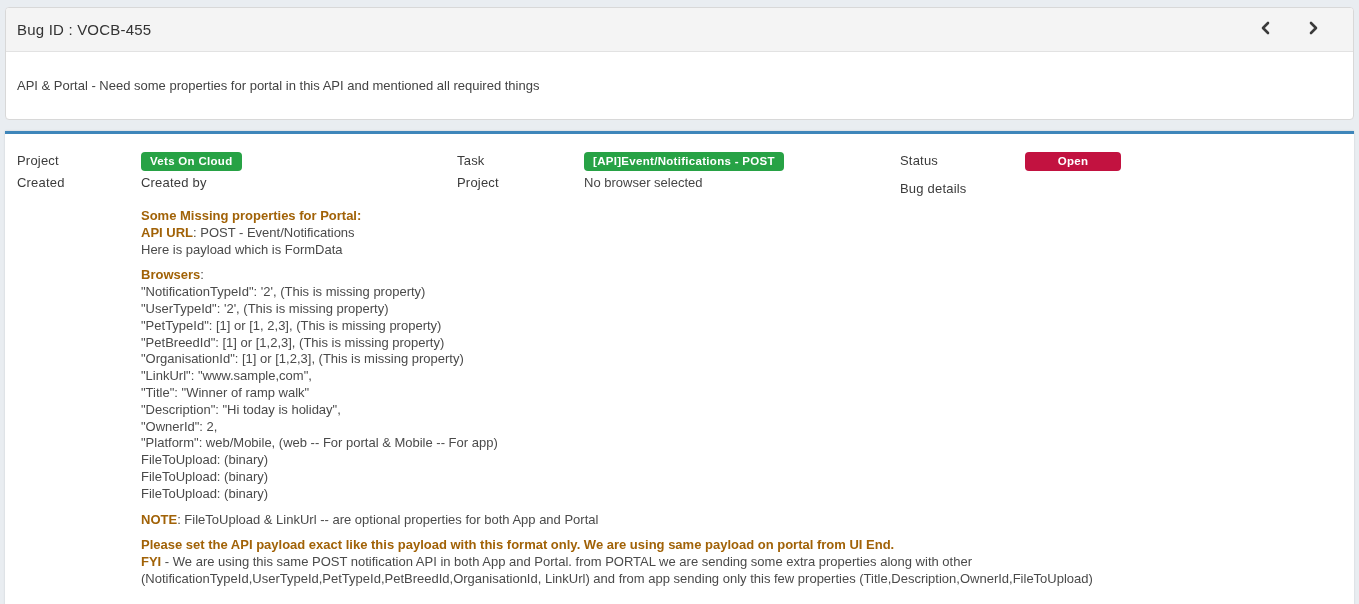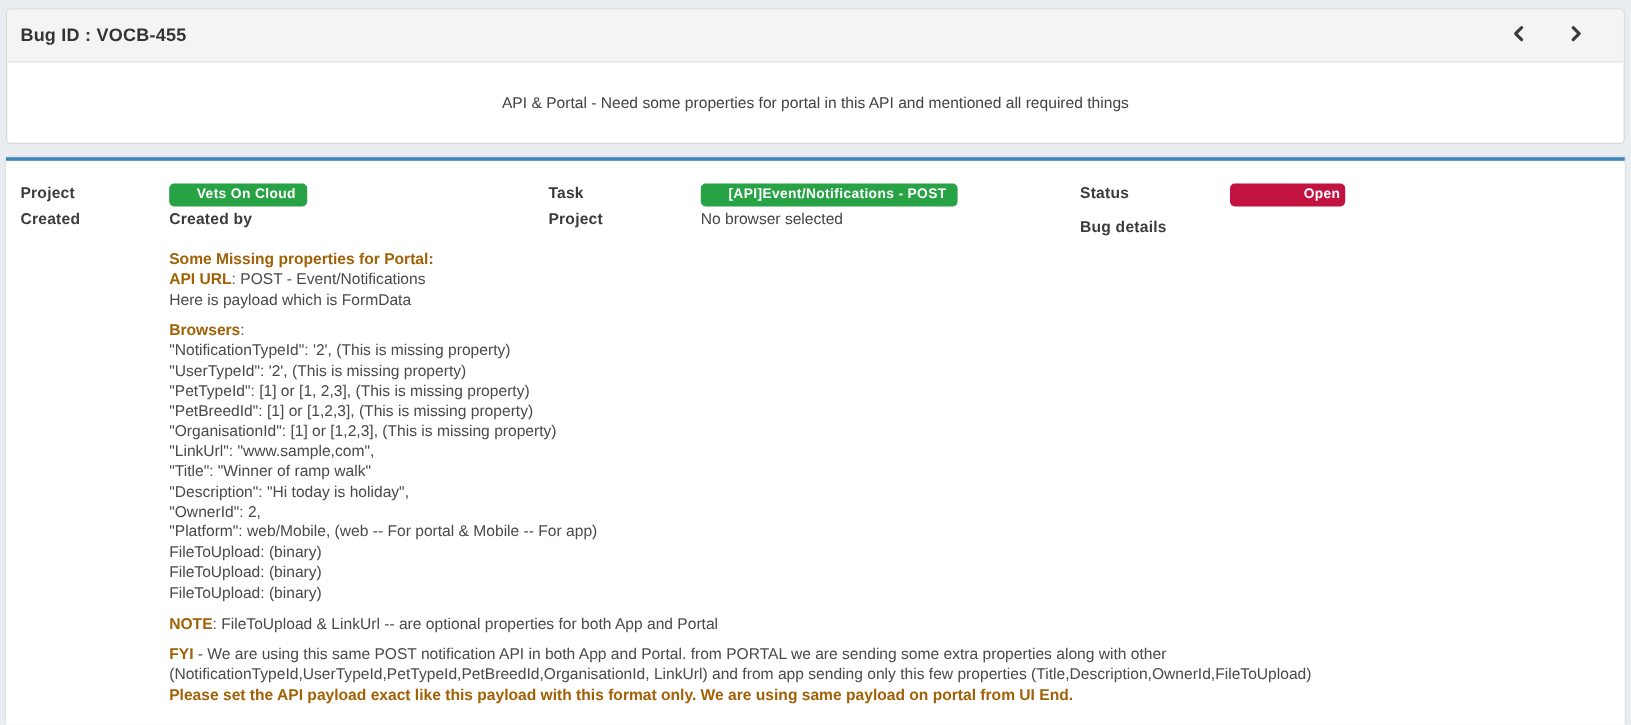--- a/index.html
+++ b/index.html
@@ -28,77 +28,76 @@
     height:44px;
     background:#f4f4f4;
     border-bottom:1px solid #e2e2e2;
     display:flex;
     align-items:center;
     justify-content:space-between;
     padding:0 30px 0 11px;
   }
   .bug-title{
     font-size:15px;
-    font-weight:700;
+    font-weight:400;
     color:#333;
     letter-spacing:.2px;
   }
   .nav-arrows{display:flex;align-items:center;gap:28px;}
   .nav-btn{
     background:transparent;border:none;cursor:pointer;
     width:20px;height:20px;display:flex;align-items:center;justify-content:center;
     padding:0;
   }
   .bug-card-body{
     height:67px;
     display:flex;
     align-items:center;
     padding:0 11px;
-    justify-content:center;
   }
   .bug-summary{font-size:13px;color:#434343;}
 
   
   .details-panel{
     margin:11px 5px 0 5px;
     background:#fff;
     border-top:3px solid var(--blue);
     box-shadow:0 0 2px rgba(0,0,0,.12);
     height:486px;
   }
   .meta-grid{
     display:grid;
     grid-template-columns:124px 316px 127px 316px 125px 1fr;
     align-items:start;
     padding:18px 16px 20px 12px;
   }
   .meta-label{
     font-size:13px;
-    font-weight:700;
+    font-weight:400;
     color:#3b3b3b;
     height:22px;
     line-height:18px;
     letter-spacing:.2px;
   }
   .meta-value{height:22px;line-height:18px;font-size:13px;color:#454545;}
   .badge{
     display:inline-block;
     font-size:11.5px;
     font-weight:700;
     color:#fff;
-    padding:3px 9px 4px 23px;
+    padding:3px 9px 4px 9px;
     border-radius:4px;
     letter-spacing:.3px;
     line-height:12px;
   }
   .badge-green{background:var(--green);}
   .badge-red{
     background:var(--red);
     min-width:96px;
-    text-align:right;
+    text-align:center;
     padding-left:4px;padding-right:4px;
   }
 
   .bd-label{margin-top:6px;}
   .bd-content{
     grid-column:2 / 7;
     margin-top:6px;
     font-size:13px;
     color:#4a4a4a;
     max-width:1200px;
@@ -178,21 +177,21 @@
             <div class="bd-line">"OwnerId": 2,</div>
             <div class="bd-line">"Platform": web/Mobile, (web -- For portal &amp; Mobile -- For app)</div>
             <div class="bd-line">FileToUpload: (binary)</div>
             <div class="bd-line">FileToUpload: (binary)</div>
             <div class="bd-line">FileToUpload: (binary)</div>
           </div>
           <div class="bd-par">
             <div class="bd-line"><strong>NOTE</strong>: FileToUpload &amp; LinkUrl -- are optional properties for both App and Portal</div>
           </div>
           <div class="bd-par">
+            <div class="bd-line"><strong>Please set the API payload exact like this payload with this format only. We are using same payload on portal from UI End.</strong></div>
             <div class="bd-line"><strong>FYI</strong> - We are using this same POST notification API in both App and Portal. from PORTAL we are sending some extra properties along with other (NotificationTypeId,UserTypeId,PetTypeId,PetBreedId,OrganisationId, LinkUrl) and from app sending only this few properties (Title,Description,OwnerId,FileToUpload)</div>
-            <div class="bd-line"><strong>Please set the API payload exact like this payload with this format only. We are using same payload on portal from UI End.</strong></div>
           </div>
         </div>
 
     </div>
   </section>
 
 </div>
 
 </body></html>

